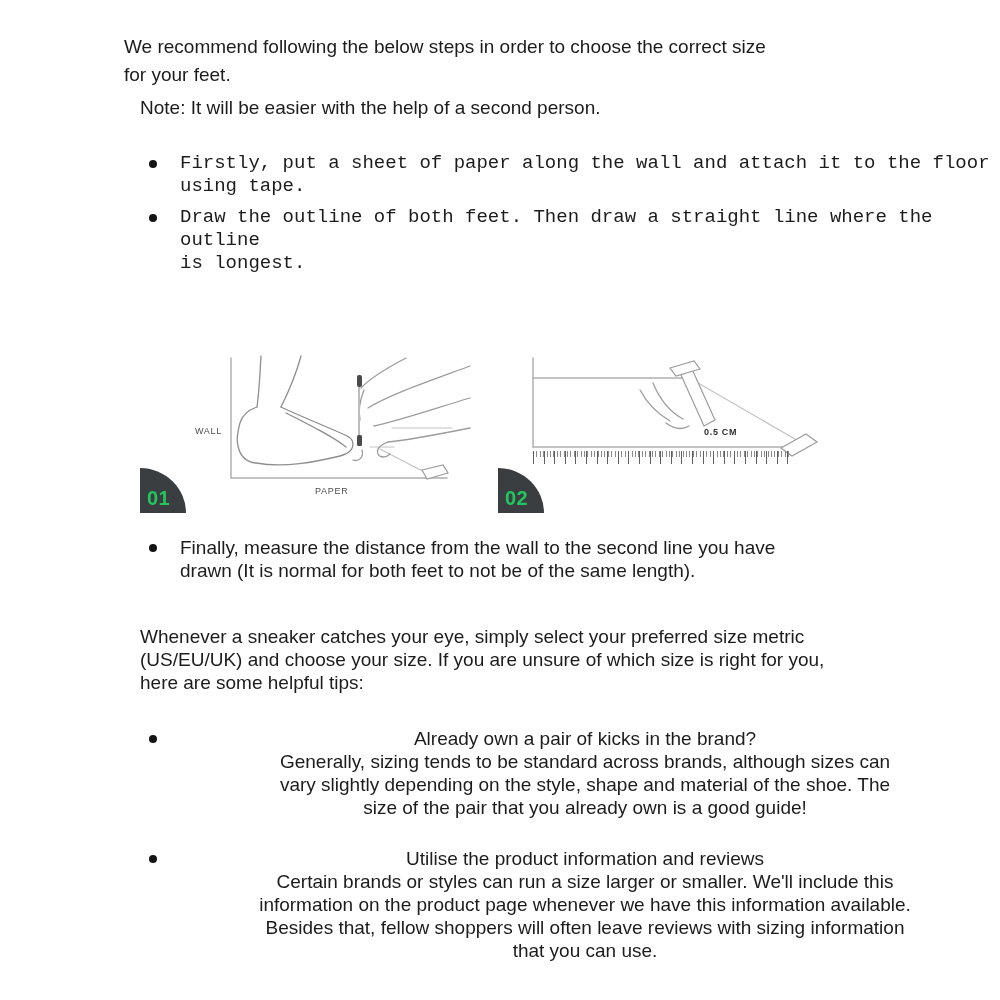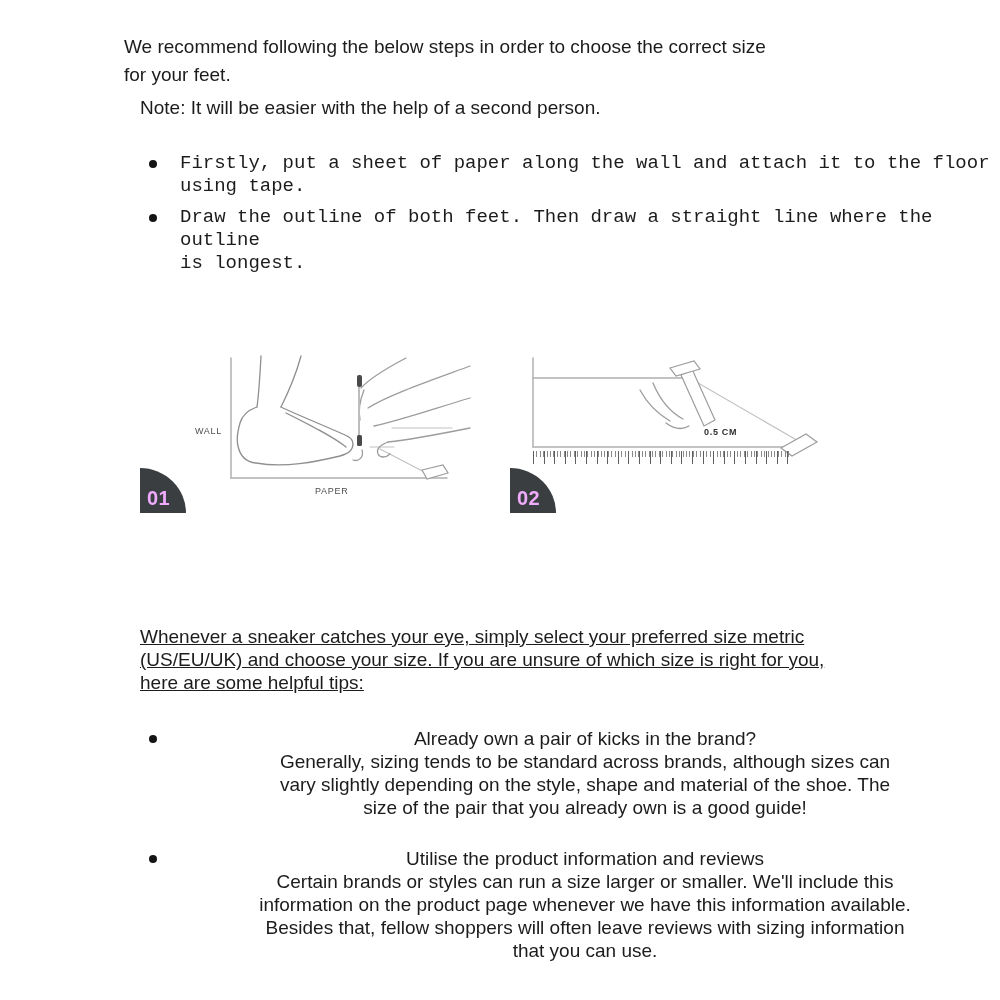--- a/index.html
+++ b/index.html
@@ -4,21 +4,21 @@
 <style>
   html, body { margin:0; padding:0; }
   body {
     width:1000px; height:1000px; background:#ffffff;
     font-family:"Liberation Sans", sans-serif; color:#1c1c1c;
     position:relative; overflow:hidden;
   }
   .para { position:absolute; margin:0; white-space:pre-line; font-size:19px; }
   #intro { left:124px; top:33px;  width:840px; line-height:28px; }
   #note  { left:140px; top:96px;  width:840px; line-height:23px; }
-  #p2    { left:140px; top:625px; width:845px; line-height:23px;text-decoration:underline; }
+  #p2    { left:140px; top:625px; width:845px; line-height:23px; }
 
   ul.blist { position:absolute; left:140px; margin:0; padding:0; list-style:none; width:850px; }
   #list1 { top:152px;font-family:Liberation Mono, monospace; }
   #list2 { top:536px; }
   #tips  { top:727px;text-align:center; }
   .blist li { position:relative; padding-left:40px; margin-bottom:8px;
               font-size:19px; line-height:23px; }
   .blist li::before { content:""; position:absolute; left:9px; top:8px;
               width:8px; height:8px; border-radius:50%; background:#141414; }
   #tips li { margin-bottom:28px; }
@@ -31,22 +31,22 @@
 
   .diagram-label { position:absolute; font-size:9px; letter-spacing:0.7px;
                    color:#4f4f4f; white-space:nowrap; }
   #wall-label  { left:55px;  top:76px; }
   #paper-label { left:165px; top:136px;margin-left:10px; }
   #gap-label   { left:214px; top:77px; font-weight:bold; color:#2f2f2f; }
 
   .badge { position:absolute; width:46px; height:45px; background:#3a3e41;
            border-radius:0 100% 0 0; }
   #fig1 .badge { left:0;   top:118px; }
-  #fig2 .badge { left:8px; top:118px;margin-left:12px; }
-  .badge span { position:absolute; left:7px; bottom:3px; color:#f0abfc;
+  #fig2 .badge { left:8px; top:118px; }
+  .badge span { position:absolute; left:7px; bottom:3px; color:#22c55e;
                 font-size:20px; font-weight:bold; letter-spacing:0.5px; }
 
   .ruler { position:absolute; left:43px; top:101px; width:256px; height:13px; }
   .ruler::before { content:""; position:absolute; left:0; right:0; top:0; height:6px;
      background:repeating-linear-gradient(90deg,#8a8a8a 0px,#8a8a8a 1px,transparent 1px,transparent 3.4px); }
   .ruler::after { content:""; position:absolute; left:0; right:0; top:0; bottom:0;
      background:repeating-linear-gradient(90deg,#5f5f5f 0px,#5f5f5f 1px,transparent 1px,transparent 10.6px); }
 </style>
 </head>
 <body>
@@ -123,20 +123,24 @@
       <polygon points="316,84 327,92 302,106 291,98" fill="#ffffff" stroke="#9c9c9c" stroke-width="1.2"></polygon>
     </svg>
     <div class="ruler"></div>
     <div class="diagram-label" id="gap-label">0.5 CM</div>
     <div class="badge">
       <span>02</span>
     </div>
   </div>
 
   <ul class="blist" id="list2">
+    <li>
+        <span class="btext">Finally, measure the distance from the wall to the second line you have
+drawn (It is normal for both feet to not be of the same length).</span>
+      </li>
   </ul>
 
   <p class="para" id="p2">Whenever a sneaker catches your eye, simply select your preferred size metric
 (US/EU/UK) and choose your size. If you are unsure of which size is right for you,
 here are some helpful tips:</p>
 
   <ul class="blist" id="tips">
     <li>
         <span class="btext">Already own a pair of kicks in the brand?
 Generally, sizing tends to be standard across brands, although sizes can

